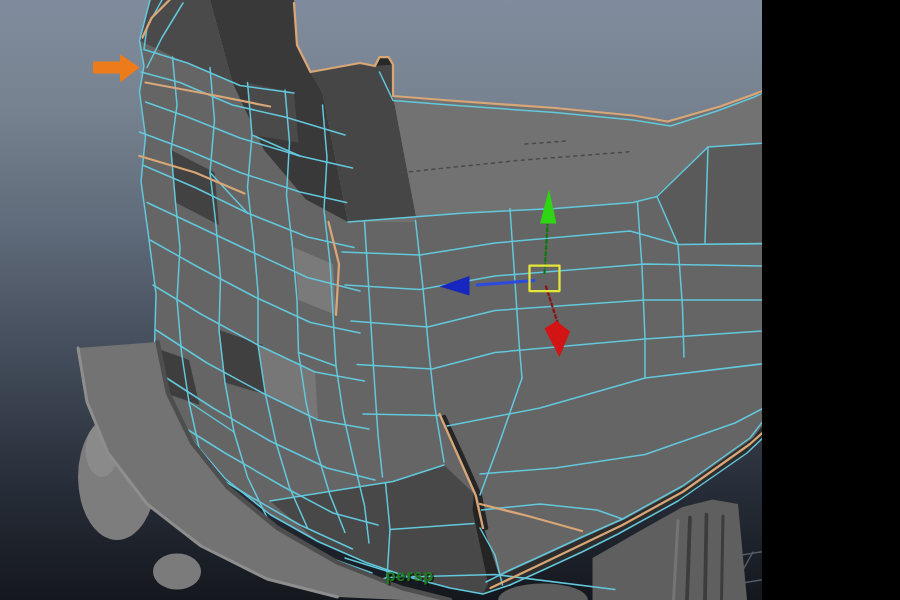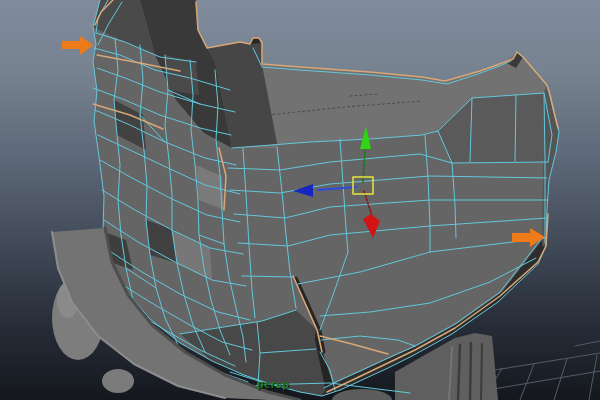--- a/index.html
+++ b/index.html
@@ -1,17 +1,17 @@
 <!DOCTYPE html>
 <html><head>
 <meta charset="utf-8">
 <style>
   html,body{margin:0;padding:0;background:#000;}
   .viewport{
-    position:relative;width:600px;height:400px;overflow:hidden;
+    position:relative;width:508px;height:400px;overflow:hidden;
     background:linear-gradient(180deg,#808c9d 0%,#76828f 18%,#5f6a7a 38%,#424b59 60%,#262c37 82%,#14171d 100%);
     font-family:"Liberation Sans",sans-serif;
   }
   .viewport svg{position:absolute;left:0;top:0;}
   .camera-label{
     position:absolute;left:257px;top:378px;
     font:bold 11px "Liberation Sans",sans-serif;
     color:#1e7d1e;letter-spacing:.5px;
     text-shadow:1px 1px 0 rgba(0,0,0,.6);
     user-select:none;

